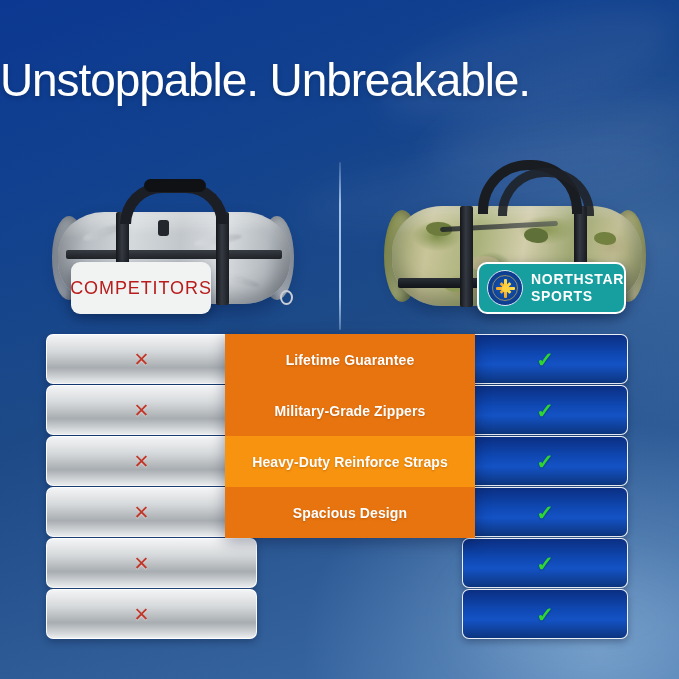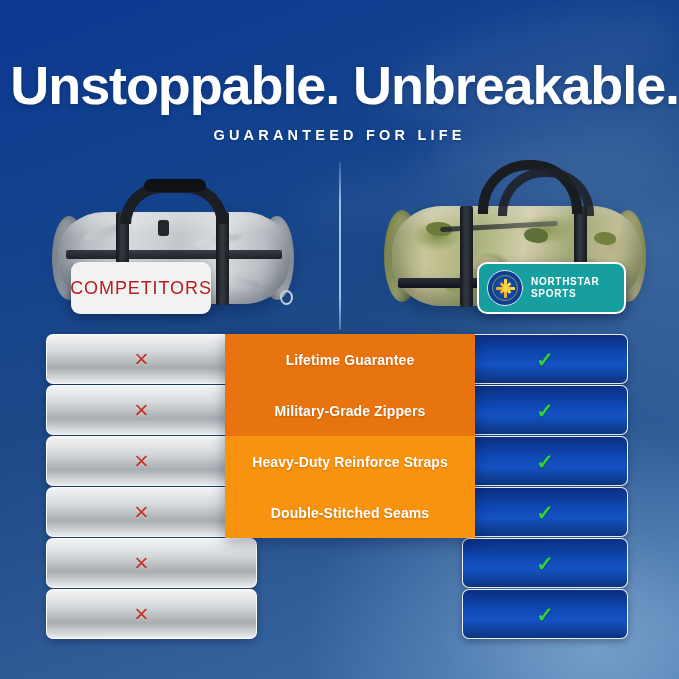--- a/index.html
+++ b/index.html
@@ -29,24 +29,24 @@
     pointer-events:none;
   }
   .w1 { left:380px; top:20px;  width:300px; height:90px;  transform:rotate(-14deg); }
   .w2 { left:430px; top:105px; width:260px; height:60px;  transform:rotate(-10deg); background:rgba(255,255,255,0.045); }
   .w3 { left:300px; top:150px; width:380px; height:70px;  transform:rotate(-8deg);  background:rgba(255,255,255,0.035); }
   .w4 { left:470px; top:560px; width:240px; height:120px; background:rgba(190,215,240,0.10); filter:blur(26px); }
 
   
   .headline {
     position:absolute; top:57px; left:0; width:679px;
-    text-align:right;
+    text-align:left;
     color:#ffffff;
-    font-size:54px;
-    font-weight:bold;
+    font-size:46px;
+    font-weight:normal;
     letter-spacing:-1.1px;
     line-height:1.04;
     text-shadow:0 2px 5px rgba(0,0,0,0.22);
     white-space:nowrap;
   }
   .subhead {
     position:absolute; top:127px; left:0; width:679px;
     text-align:center;
     color:#ffffff;
     font-size:14.5px;
@@ -231,21 +231,21 @@
   }
   .ns-star b:nth-child(2){ transform:rotate(45deg); height:14px; margin-top:-7px; }
   .ns-star b:nth-child(3){ transform:rotate(90deg); }
   .ns-star b:nth-child(4){ transform:rotate(135deg); height:14px; margin-top:-7px; }
   .ns-core {
     position:absolute; left:50%; top:50%;
     width:7px; height:7px; margin:-3.5px 0 0 -3.5px;
     border-radius:50%; background:#ffd23f;
   }
   .ns-text {
-    color:#ffffff; font-size:10px; font-weight:bold;
+    color:#ffffff; font-size:14px; font-weight:bold;
     letter-spacing:0.7px; line-height:1.22;
   }
 
   
   .table { position:absolute; left:0; top:334px; width:679px; }
 
   .row {
     position:relative;
     height:50px;
     margin-bottom:1px;
@@ -299,21 +299,20 @@
 <body>
 
 <div id="infographic">
 
   <div class="sky-wisp w1"></div>
   <div class="sky-wisp w2"></div>
   <div class="sky-wisp w3"></div>
   <div class="sky-wisp w4"></div>
 
   <div class="headline">Unstoppable. Unbreakable.</div>
-  <div class="subhead">GUARANTEED FOR LIFE</div>
 
   <div class="divider"></div>
 
   <div class="bag-stage">
 
     <div class="bag-grey">
       <div class="bg-end-l"></div>
       <div class="bg-end-r"></div>
       <div class="bg-body"></div>
       <div class="bg-wrinkle" style="left:34px;  top:50px; width:42px; height:9px;  transform:rotate(-18deg);"></div>
@@ -422,17 +421,17 @@
       </div>
       <div class="cell-pro">
         <span class="check-mark">✓</span>
       </div>
     </div>
 
     <div class="feature-strip">
       <div class="feature dark">Lifetime Guarantee</div>
       <div class="feature dark">Military-Grade Zippers</div>
       <div class="feature light">Heavy-Duty Reinforce Straps</div>
-      <div class="feature light">Double-Stitched Seams</div>
+      <div class="feature dark">Spacious Design</div>
     </div>
 
   </div>
 </div>
 
 </body></html>

